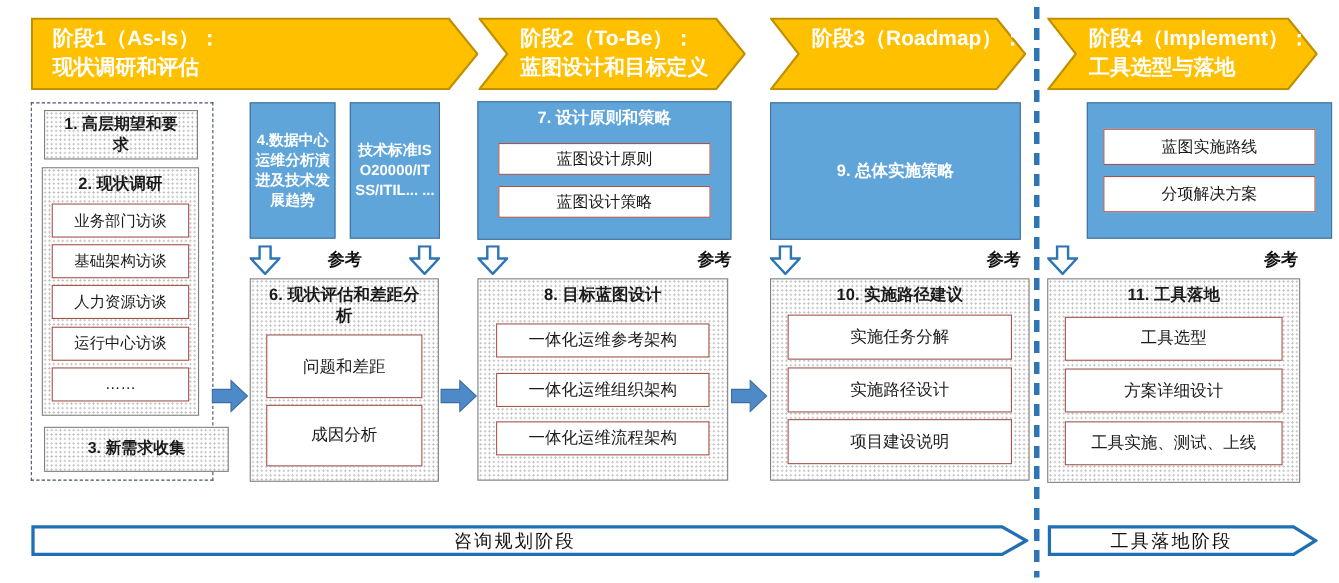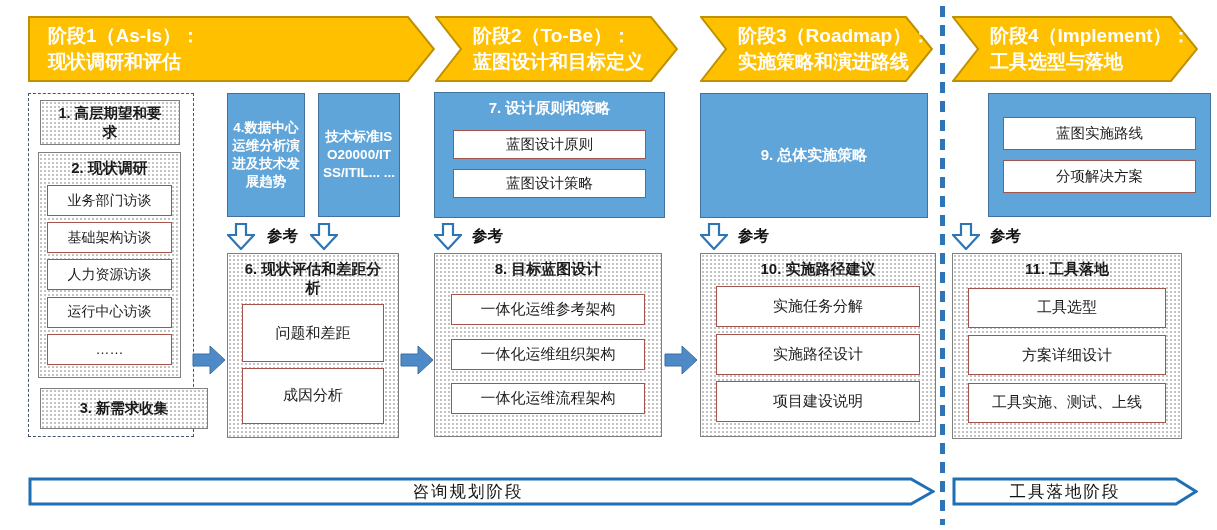--- a/index.html
+++ b/index.html
@@ -38,21 +38,21 @@
   
   .dashed-box{position:absolute;box-sizing:border-box;border:1.6px dashed #44546A;background:#fff;}
   .plain-box{position:absolute;box-sizing:border-box;border:1.6px solid #7f7f7f;
              background-color:#fff;
              background-image:radial-gradient(#c3c3c3 0.9px,transparent 1.05px);
              background-size:4px 4px;
              display:flex;align-items:center;justify-content:center;
              font-weight:bold;font-size:14.5px;text-align:center;line-height:19px;}
 
   
-  .ref-row{position:absolute;display:flex;align-items:center;justify-content:flex-start;gap:12px;}
+  .ref-row{position:absolute;display:flex;align-items:center;justify-content:space-between;gap:12px;}
   .ref-label{font-weight:bold;font-size:15.5px;color:#111;}
 
   
   .flow-arrow{position:absolute;}
 
   
   .divider{position:absolute;width:4.5px;
            background:repeating-linear-gradient(to bottom,#2E75B6 0 11px,transparent 11px 19px);}
 
   
@@ -85,21 +85,20 @@
       <div>蓝图设计和目标定义</div>
     </div>
   </div>
 
   <div class="banner" style="left:700px;top:16px;width:233px;">
     <svg width="233" height="66">
       <polygon points="1,1 206,1 232,33 206,65 1,65 26,33" fill="#FFC000" stroke="#BF9000" stroke-width="2"></polygon>
     </svg>
     <div class="banner-text b-pad2">
       <div>阶段3（Roadmap）：</div>
-      <div>实施策略和演进路线</div>
     </div>
   </div>
 
   <div class="banner" style="left:952px;top:16px;width:246px;">
     <svg width="246" height="66">
       <polygon points="1,1 219,1 245,33 219,65 1,65 26,33" fill="#FFC000" stroke="#BF9000" stroke-width="2"></polygon>
     </svg>
     <div class="banner-text b-pad2">
       <div>阶段4（Implement）：</div>
       <div>工具选型与落地</div>

